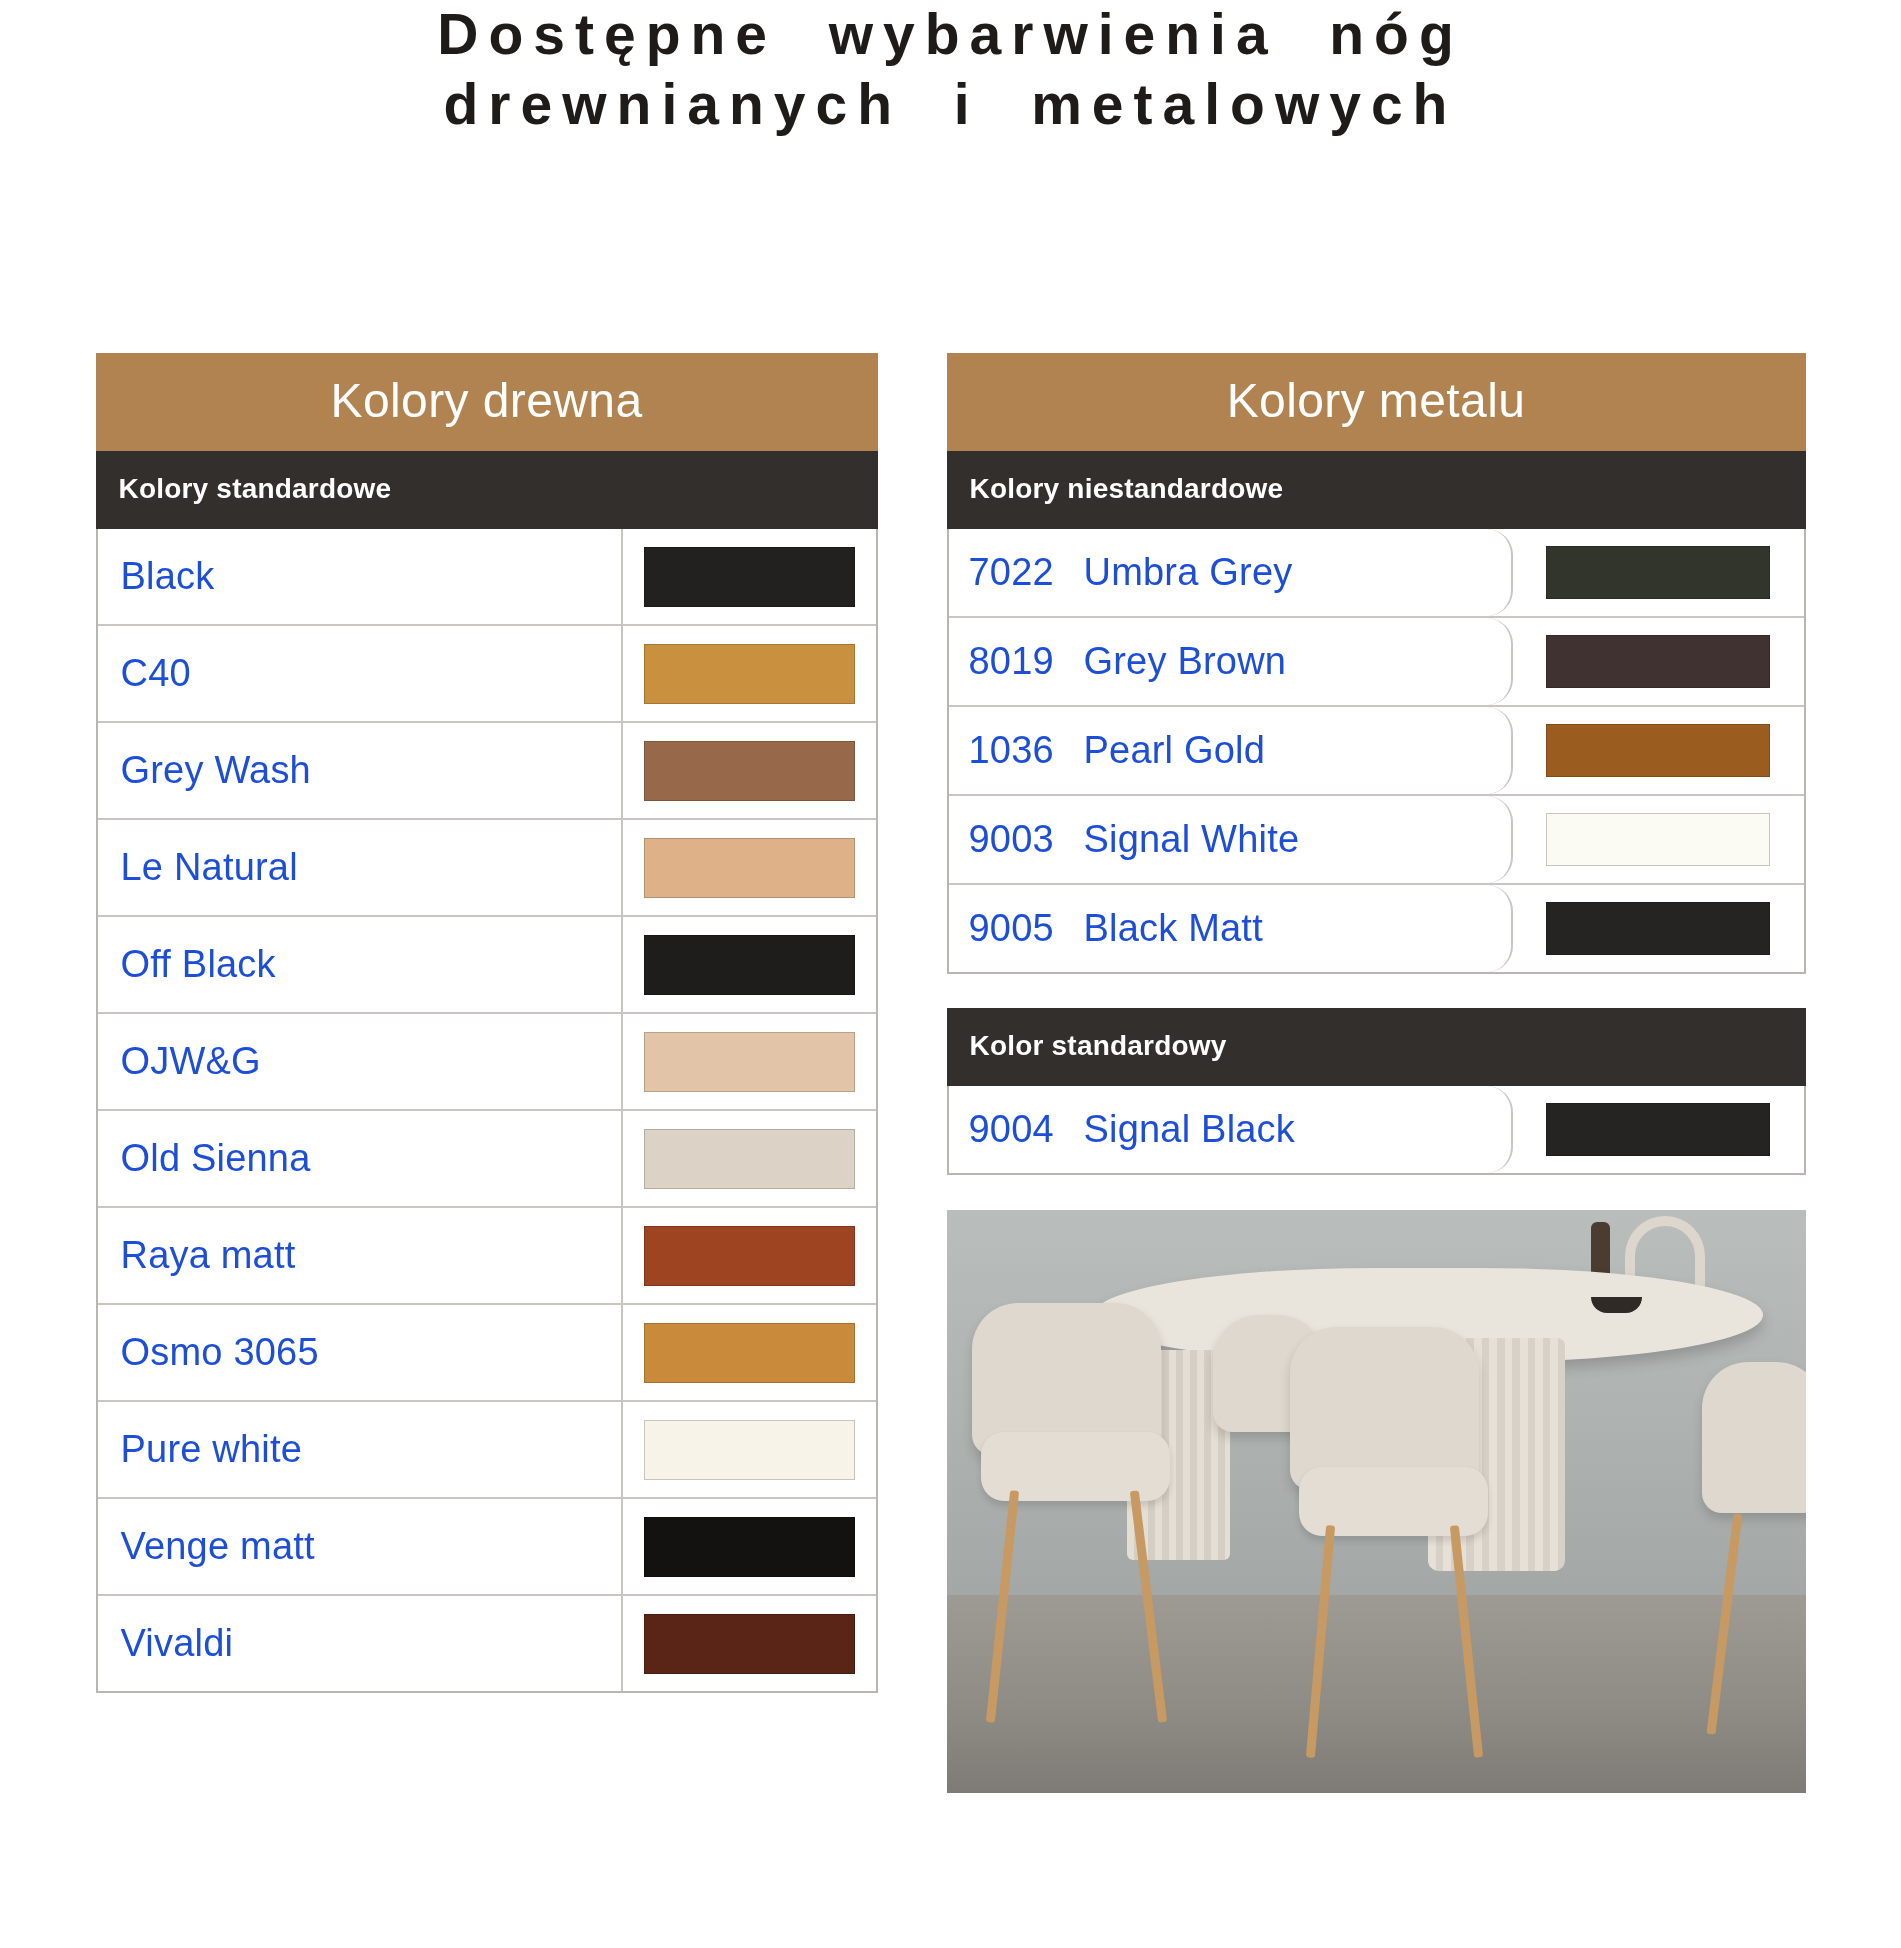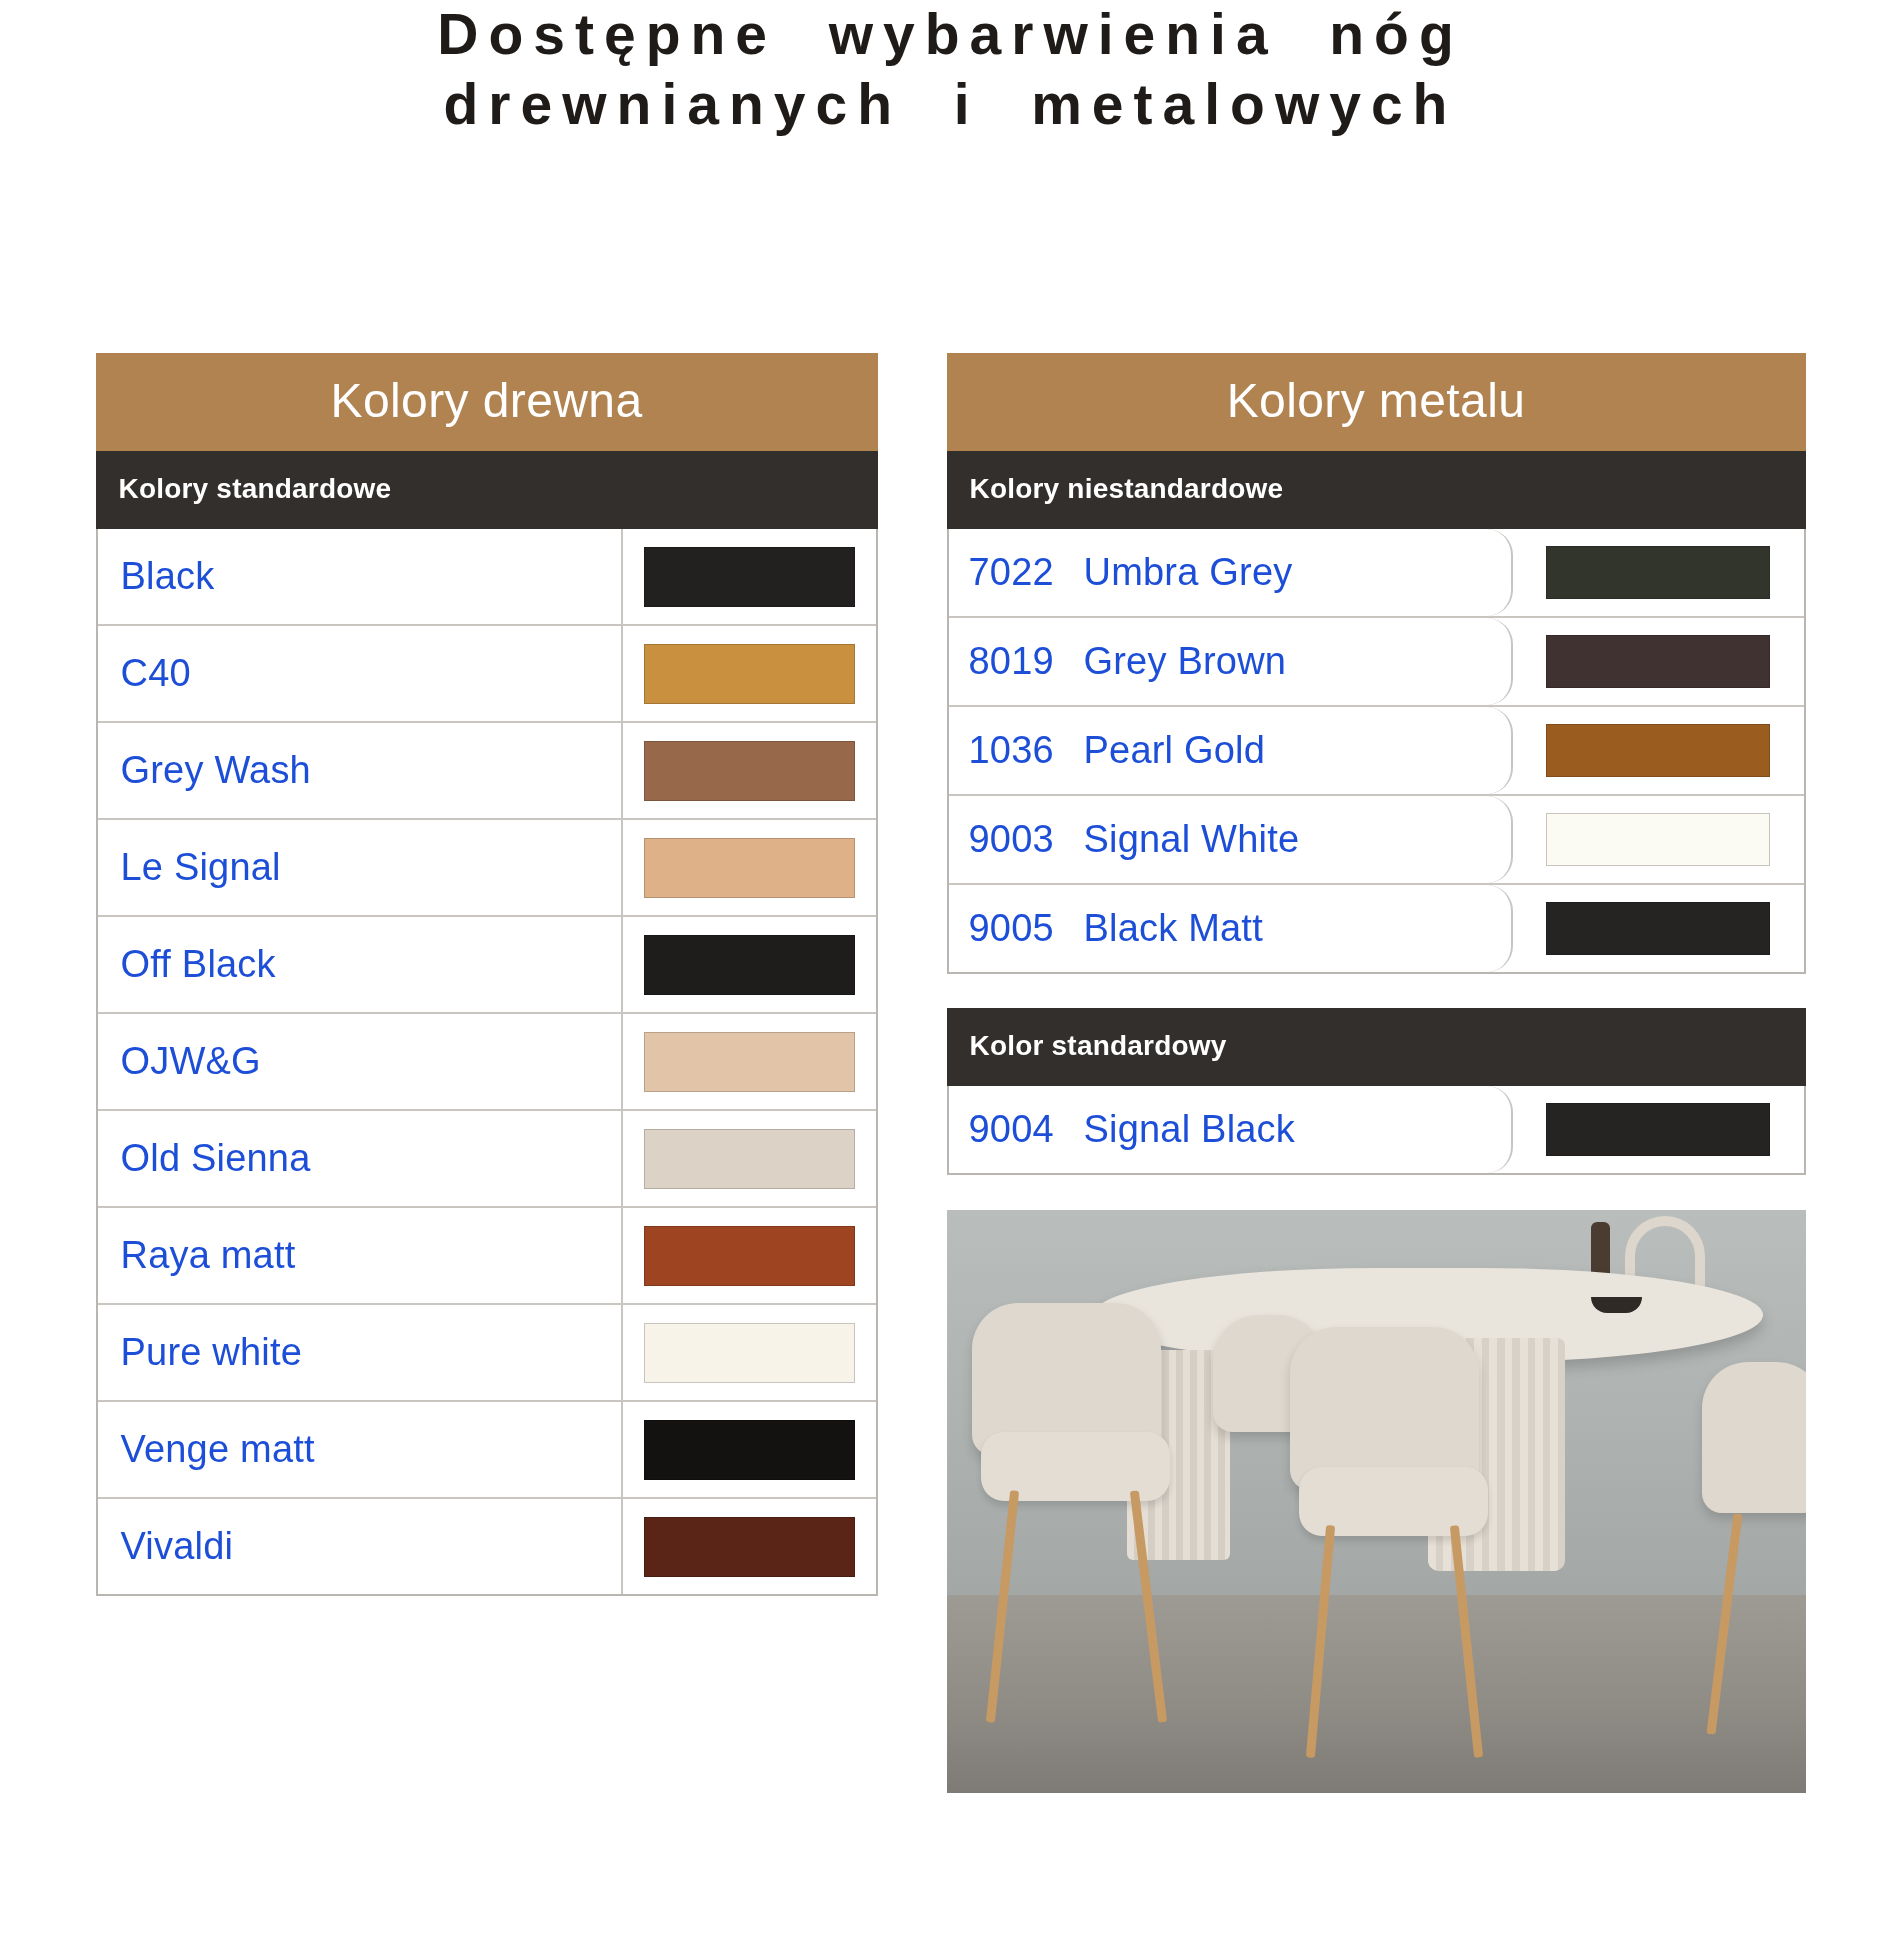--- a/index.html
+++ b/index.html
@@ -242,21 +242,21 @@
         <div class="crow">
           <div class="cname">
             <span>Grey Wash</span>
           </div>
           <div class="cswatchcell">
             <div class="swatch" style="background: rgb(151, 105, 74);"></div>
           </div>
         </div>
         <div class="crow">
           <div class="cname">
-            <span>Le Signal</span>
+            <span>Le Natural</span>
           </div>
           <div class="cswatchcell">
             <div class="swatch" style="background: rgb(223, 177, 137);"></div>
           </div>
         </div>
         <div class="crow">
           <div class="cname">
             <span>Off Black</span>
           </div>
           <div class="cswatchcell">
@@ -278,20 +278,28 @@
           <div class="cswatchcell">
             <div class="swatch" style="background: rgb(221, 210, 198);"></div>
           </div>
         </div>
         <div class="crow">
           <div class="cname">
             <span>Raya matt</span>
           </div>
           <div class="cswatchcell">
             <div class="swatch" style="background: rgb(158, 68, 32);"></div>
+          </div>
+        </div>
+        <div class="crow">
+          <div class="cname">
+            <span>Osmo 3065</span>
+          </div>
+          <div class="cswatchcell">
+            <div class="swatch" style="background: rgb(201, 138, 60);"></div>
           </div>
         </div>
         <div class="crow">
           <div class="cname">
             <span>Pure white</span>
           </div>
           <div class="cswatchcell">
             <div class="swatch light-border" style="background: rgb(247, 243, 232);"></div>
           </div>
         </div>

